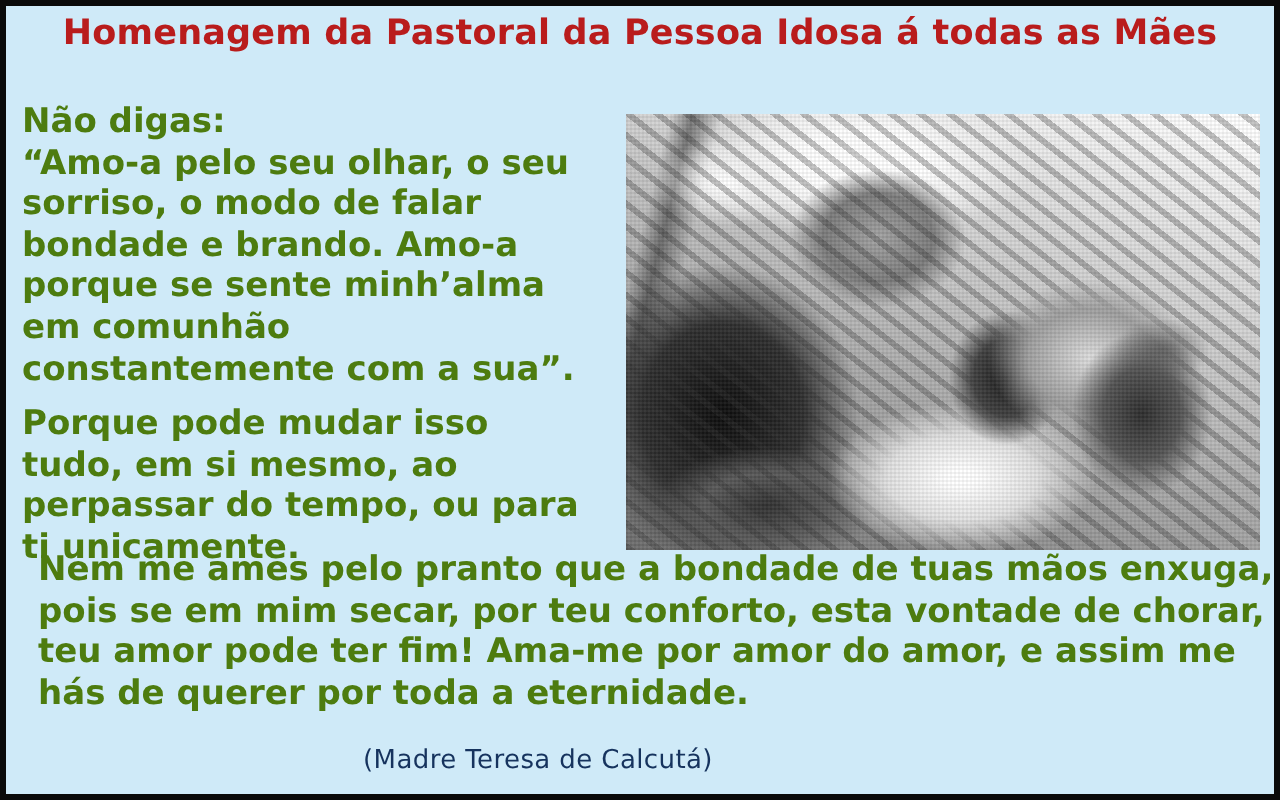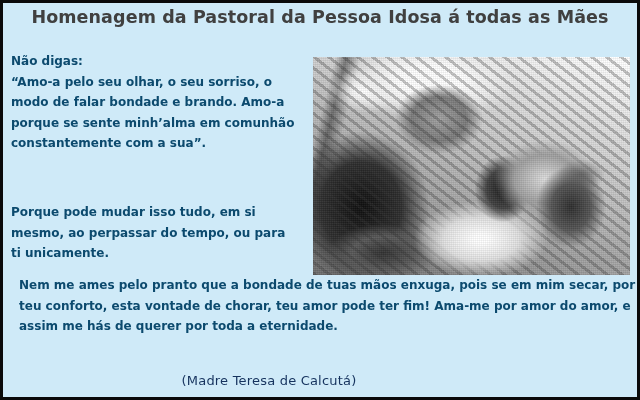--- a/index.html
+++ b/index.html
@@ -21,21 +21,21 @@
   
   .title {
     position: absolute;
     left: 0;
     right: 0;
     top: 4px;
     text-align: center;
     font-family: "DejaVu Sans", sans-serif;
     font-size: 17.5px;
     font-weight: bold;
-    color: #404040;
+    color: #b91c1c;
     letter-spacing: 0.1px;
     white-space: nowrap;
   }
 
   
   .photo-wrap {
     position: absolute;
     left: 310px;
     top: 54px;
     width: 317px;
@@ -79,24 +79,24 @@
     inset: 0;
     background-image:
       repeating-linear-gradient(0deg, rgba(0,0,0,0.05) 0 1px, rgba(255,255,255,0.04) 1px 2px),
       repeating-linear-gradient(90deg, rgba(0,0,0,0.04) 0 1px, rgba(255,255,255,0.03) 1px 2px);
     pointer-events: none;
   }
 
   
   .stanza {
     position: absolute;
-    color: #0c4a6e;
+    color: #4d7c0f;
     font-family: "DejaVu Sans", sans-serif;
     font-weight: bold;
-    font-size: 12px;
+    font-size: 17px;
     line-height: 20.6px;
   }
   .stanza p { margin: 0; }
 
   #stanza-1 { left: 8px; top: 48px;  width: 288px; }
   #stanza-2 { left: 8px; top: 199px; width: 288px; }
   #stanza-3 { left: 16px; top: 272px; width: 624px; }
 
   .attribution {
     position: absolute;

